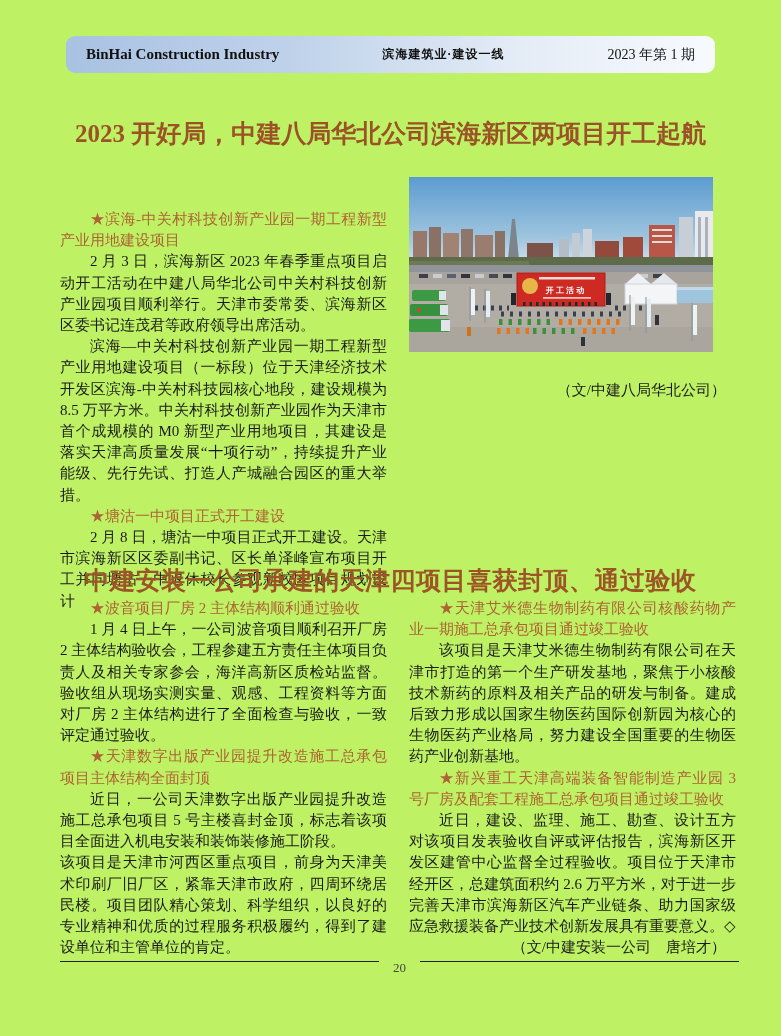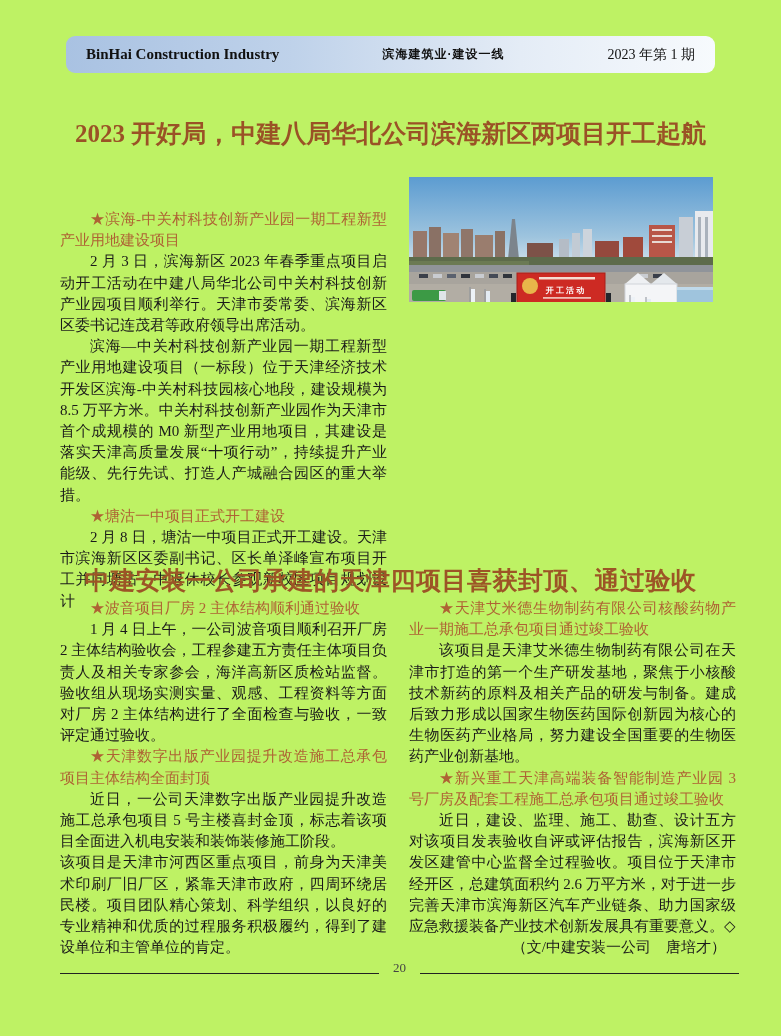--- a/index.html
+++ b/index.html
@@ -35,24 +35,24 @@
   .col { position: absolute; width: 327px; font-size: 15px; line-height: 21.2px;
     text-align: justify; text-justify: inter-ideograph; }
   .a1-left  { top: 177px; left: 60px; margin-top: 32px;  }
   .a1-right { top: 177px; left: 409px; }
   .a2-left  { top: 598px; left: 60px;  }
   .a2-right { top: 598px; left: 409px; }
   .col p { text-indent: 2em; }
   .col p.no-indent { text-indent: 0; }
   .subhead { color: #ae6334; text-indent: 2em; }
   .byline { text-align: right; padding-right: 10px; }
-  .photo-wrap { width: 304px; height: 125px; margin-bottom: 28px; overflow: hidden; }
+  .photo-wrap { width: 304px; height: 175px; margin-bottom: 28px; overflow: hidden; }
   .footer {
     position: absolute; top: 961px; left: 60px; width: 679px;
-    display: flex; align-items: flex-end;
+    display: flex; align-items: flex-start;
   }
   .rule { flex: 1; border-top: 1.5px solid #222; height: 0; }
   .pagenum { margin: 0 14px; font-size: 13px; color: #444; line-height: 13px; }
 </style>
 </head>
 <body>
 
 <div class="page">
 
   <div class="header-band">
@@ -179,20 +179,21 @@
             <line x1="76" y1="112" x2="76" y2="146" stroke="#8a9099" stroke-width="1"></line>
           <rect x="222" y="120" width="4" height="28" fill="#edf2f7"></rect>
             <line x1="221" y1="118" x2="221" y2="154" stroke="#8a9099" stroke-width="1"></line>
           <rect x="238" y="122" width="4" height="28" fill="#e4ecf4"></rect>
             <line x1="237" y1="120" x2="237" y2="156" stroke="#8a9099" stroke-width="1"></line>
           <rect x="284" y="128" width="4" height="30" fill="#edf2f7"></rect>
             <line x1="283" y1="126" x2="283" y2="164" stroke="#8a9099" stroke-width="1"></line>
         </g>
       </svg>
     </div>
+    <p class="byline no-indent">（文/中建八局华北公司）</p>
   </div>
 
   <div class="title2">中建安装一公司承建的天津四项目喜获封顶、通过验收</div>
 
   <div class="col a2-left">
     <p class="subhead">★波音项目厂房 2 主体结构顺利通过验收</p>
     <p>1 月 4 日上午，一公司波音项目顺利召开厂房 2 主体结构验收会，工程参建五方责任主体项目负责人及相关专家参会，海洋高新区质检站监督。验收组从现场实测实量、观感、工程资料等方面对厂房 2 主体结构进行了全面检查与验收，一致评定通过验收。</p>
     <p class="subhead">★天津数字出版产业园提升改造施工总承包项目主体结构全面封顶</p>
     <p>近日，一公司天津数字出版产业园提升改造施工总承包项目 5 号主楼喜封金顶，标志着该项目全面进入机电安装和装饰装修施工阶段。</p>
     <p class="no-indent">该项目是天津市河西区重点项目，前身为天津美术印刷厂旧厂区，紧靠天津市政府，四周环绕居民楼。项目团队精心策划、科学组织，以良好的专业精神和优质的过程服务积极履约，得到了建设单位和主管单位的肯定。</p>

